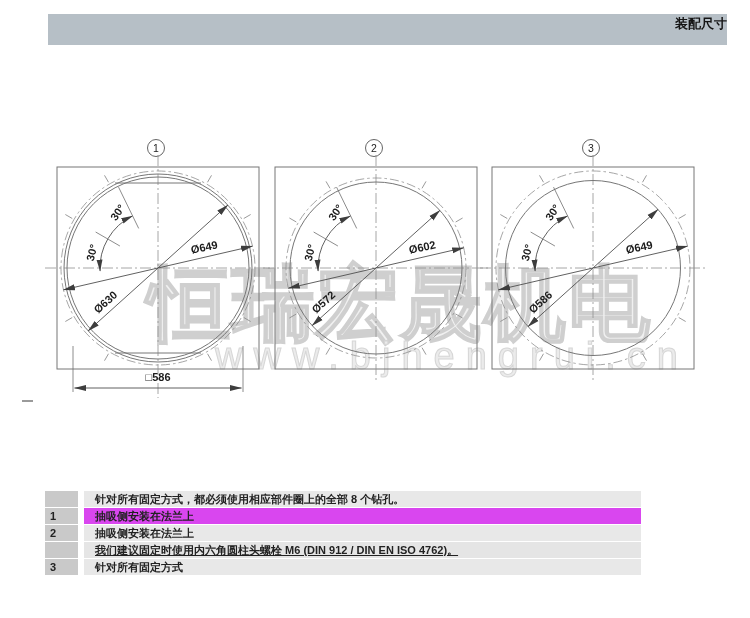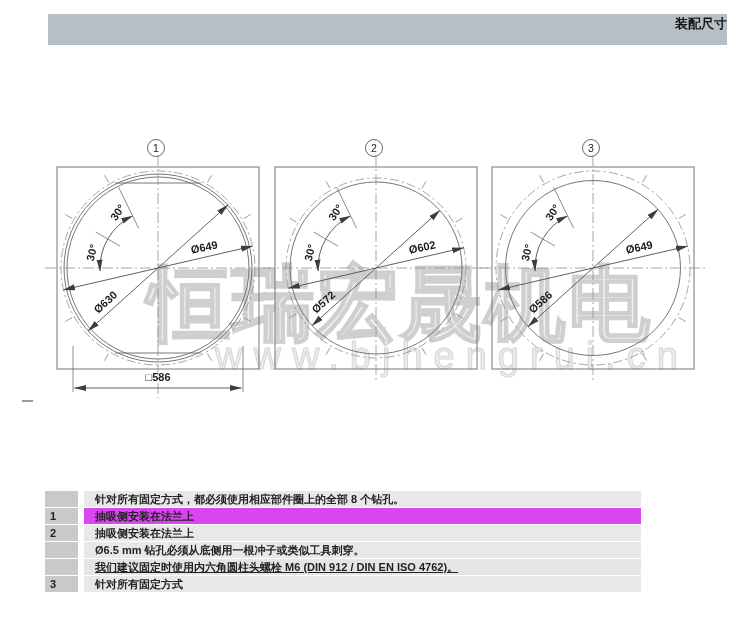--- a/index.html
+++ b/index.html
@@ -149,23 +149,19 @@
   <div class="nrow">
     <div class="ncell num" style="background: rgb(201, 201, 201);">1</div>
     <div class="ncell txt" style="background: #d946ef;">抽吸侧安装在法兰上</div>
   </div>
   <div class="nrow">
     <div class="ncell num" style="background: rgb(201, 201, 201);">2</div>
     <div class="ncell txt" style="background: rgb(232, 232, 232);">抽吸侧安装在法兰上</div>
   </div>
   <div class="nrow">
     <div class="ncell num" style="background: rgb(201, 201, 201);"></div>
-    <div class="ncell txt" style="background: rgb(232, 232, 232);">Ø6.5 mm 钻孔必须从底侧用一根冲子或类似工具刺穿。</div>
-  </div>
-  <div class="nrow">
-    <div class="ncell num" style="background: rgb(201, 201, 201);"></div>
     <div class="ncell txt" style="background: #e5e5e5; text-decoration: underline;">我们建议固定时使用内六角圆柱头螺栓 M6 (DIN 912 / DIN EN ISO 4762)。</div>
   </div>
   <div class="nrow">
     <div class="ncell num" style="background: rgb(201, 201, 201);">3</div>
     <div class="ncell txt" style="background: rgb(232, 232, 232);">针对所有固定方式</div>
   </div>
 </div>
 
 </body></html>

